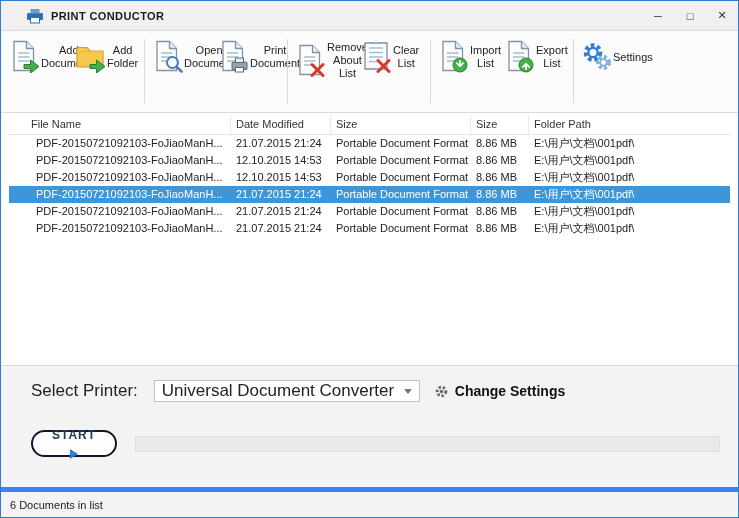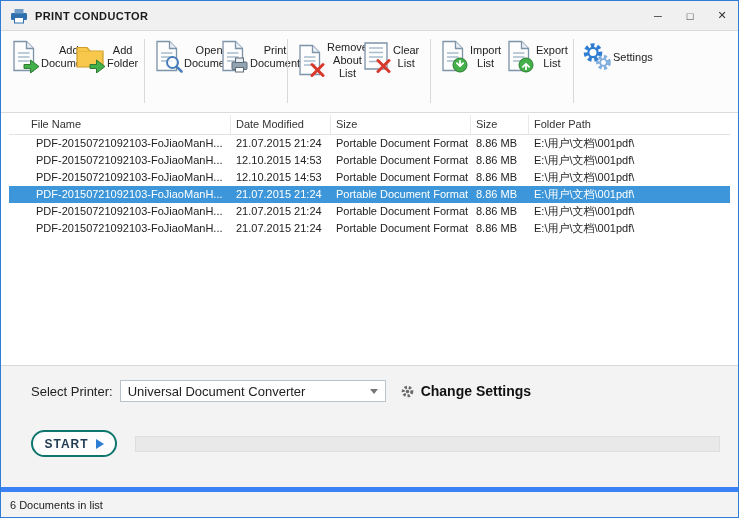--- a/index.html
+++ b/index.html
@@ -2,21 +2,21 @@
 <html><head>
 <meta charset="utf-8">
 <style>
   * { box-sizing: border-box; margin: 0; padding: 0; }
   body { font-family: "Liberation Sans", sans-serif; background: #ffffff; }
   .window { width: 739px; height: 518px; border: 1px solid #2e7cd6; background: #fff;
             display: flex; flex-direction: column; position: relative; overflow: hidden; }
 
   
   .titlebar { flex: 0 0 30px; background: #f0f0f0; border-bottom: 1px solid #dadada;
-              display: flex; align-items: center; padding-left: 9px; }
+              display: flex; align-items: center; padding-left: 25px; }
   .app-icon { display: inline-flex; margin-right: 7px; }
   .title { font-size: 11px; font-weight: bold; color: #1a1a1a; letter-spacing: .4px; }
   .win-controls { margin-left: auto; display: flex; height: 100%; }
   .win-btn { width: 32px; height: 100%; display: flex; align-items: center; justify-content: center;
              font-size: 11px; color: #333; cursor: default; }
 
   
   .toolbar { flex: 0 0 82px; background: #fcfcfc; border-bottom: 1px solid #dcdcdc;
              display: flex; align-items: flex-start; padding: 6px 4px 0 6px; }
   .tb-btn { width: 66px; display: flex; align-items: center; padding-top: 2px; }
@@ -37,33 +37,33 @@
   .td { font-size: 11px; color: #222; line-height: 17px; padding-left: 5px;
         white-space: nowrap; overflow: hidden; }
   .td.col0 { padding-left: 27px; }
   .tr.selected { background: #3c96d9; }
   .tr.selected .td { color: #fff; }
 
   
   .bottom-panel { flex: 0 0 152px; background: #f3f3f3; border-top: 1px solid #d8d8d8;
                   display: flex; flex-direction: column; }
   .printer-row { display: flex; align-items: center; margin: 13px 0 0 30px; height: 24px; }
-  .printer-label { font-size: 13px; color: #222; margin-right: 7px; }
+  .printer-label { font-size: 17px; color: #222; margin-right: 16px; }
   .printer-select { width: 266px; height: 22px; background: #fff; border: 1px solid #b9c3cc;
                     display: flex; align-items: center; justify-content: space-between;
-                    padding: 0 7px; font-size: 13px; color: #222; cursor: default; }
+                    padding: 0 7px; font-size: 17px; color: #222; cursor: default; }
   .chevron { width: 0; height: 0; border-left: 4px solid transparent; border-right: 4px solid transparent;
              border-top: 5px solid #777; }
   .gear-small { margin: 0 6px 0 14px; display: inline-flex; }
   .change-settings { font-size: 14px; color: #111; font-weight: bold; cursor: default; }
 
   .start-row { display: flex; align-items: center; margin: 27px 18px 0 30px; }
-  .start-button { width: 86px; height: 27px; border: 2px solid #0f766e; border-radius: 14px;
+  .start-button { width: 86px; height: 27px; border: 2px solid #0f172a; border-radius: 14px;
                   background: #fdfdfd; display: flex; align-items: center; justify-content: center;
-                  gap: 7px; cursor: default; }
+                  gap: 7px; cursor: default; flex-direction: column; }
   .start-label { font-size: 12px; font-weight: bold; color: #233c55; letter-spacing: 1px; }
   .play-icon { width: 0; height: 0; border-top: 5px solid transparent; border-bottom: 5px solid transparent;
                border-left: 8px solid #2d7dd2; }
   .progress { flex: 1; height: 16px; background: #e9e9e9; border: 1px solid #dedede;
               margin-left: 18px; overflow: hidden; }
   .progress-fill { height: 100%; width: 0; background: #4caf50; }
 
   .statusbar { margin-top: auto; height: 30px; border-top: 5px solid #3b82f6;
                display: flex; align-items: center; padding-left: 9px; }
   .status-text { font-size: 11px; color: #222; }

